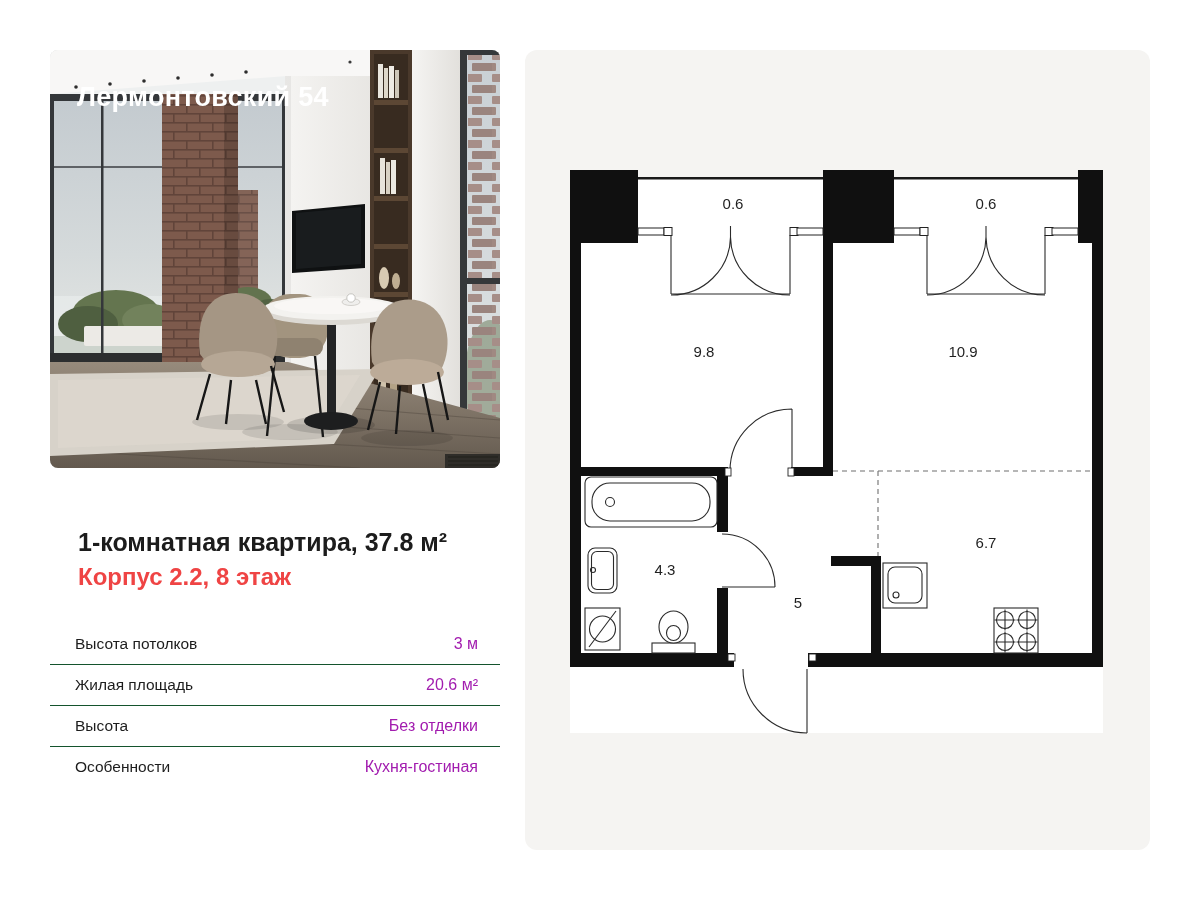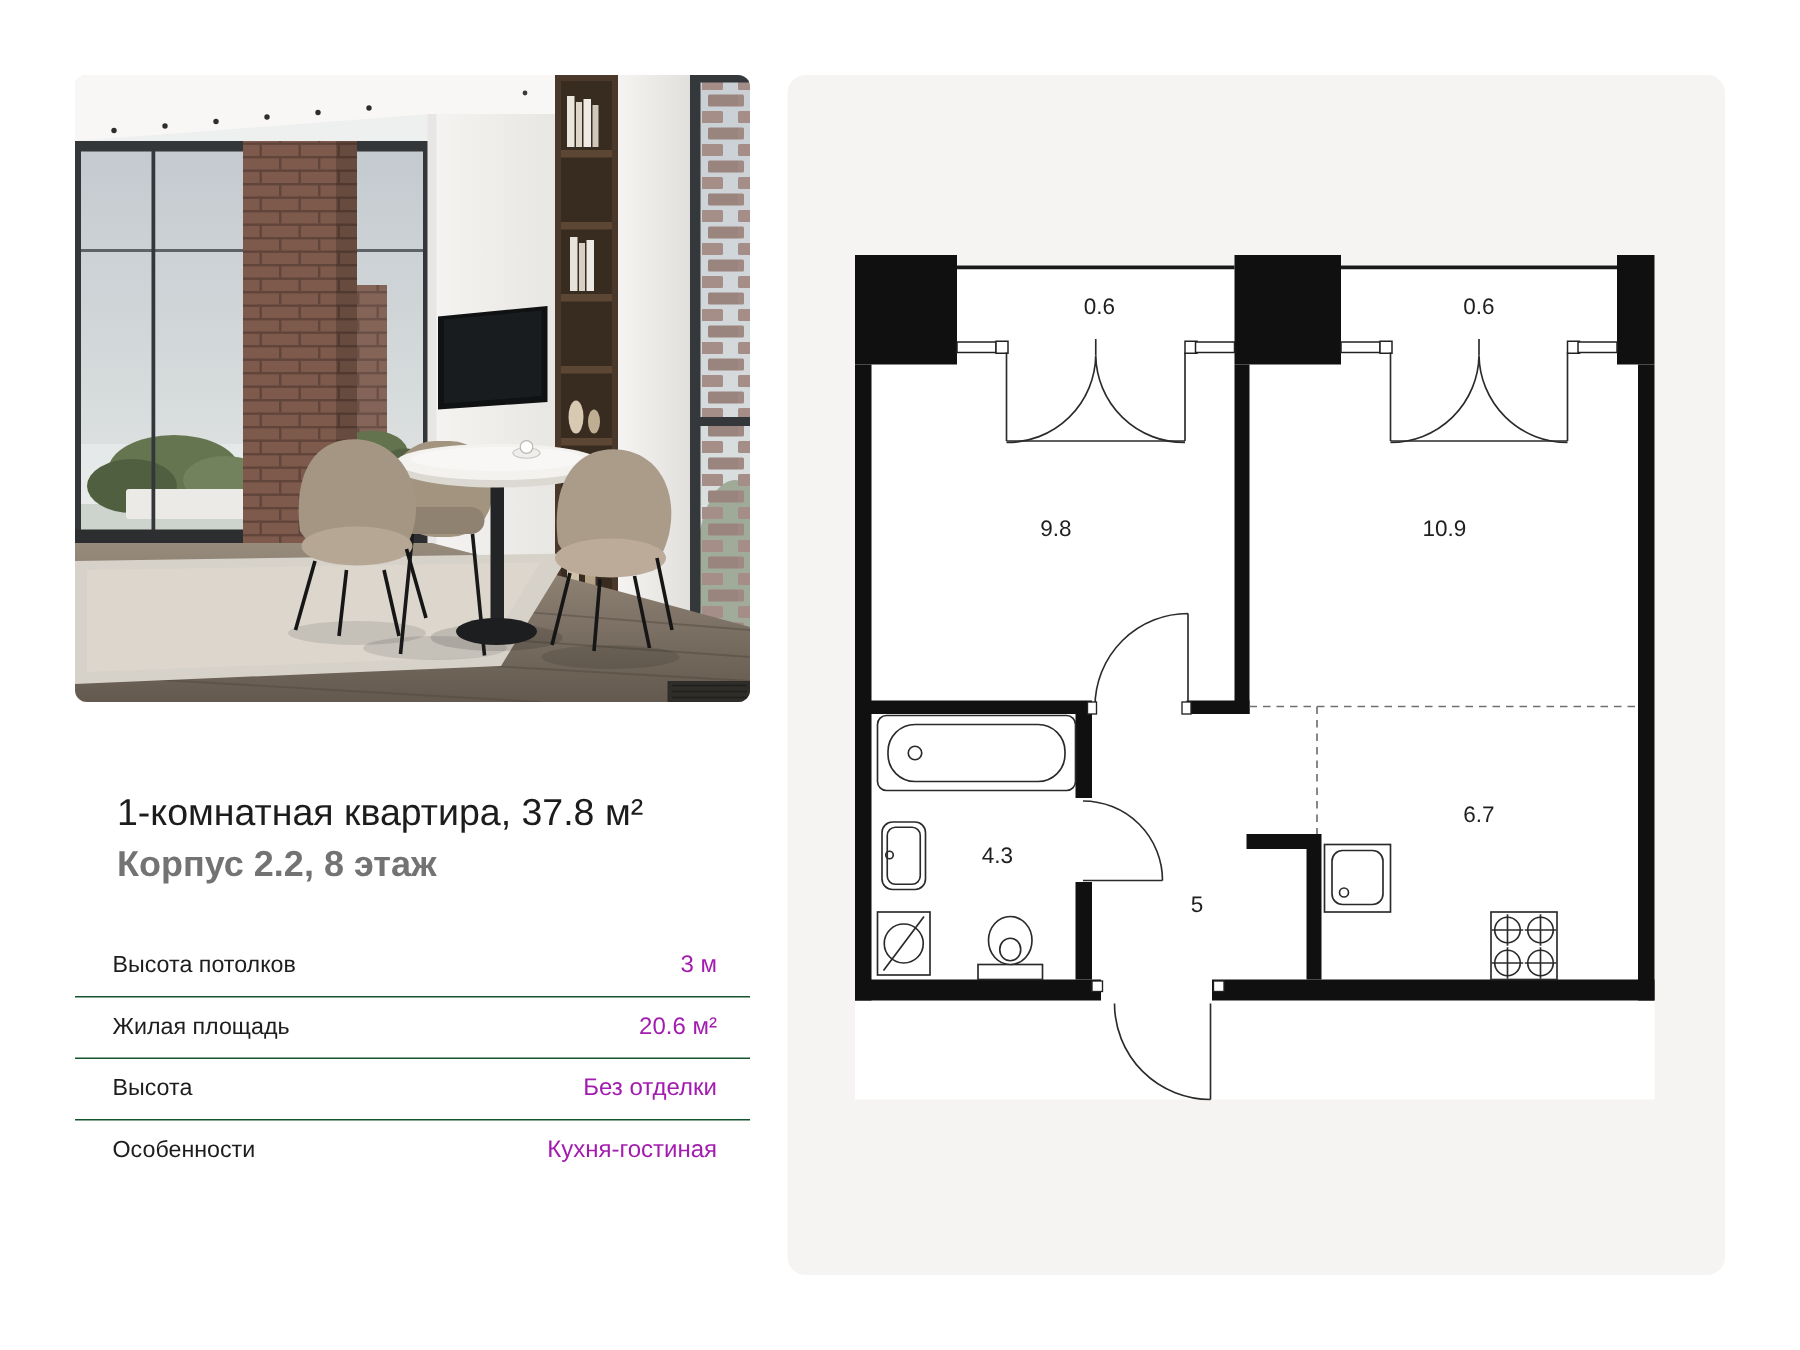--- a/index.html
+++ b/index.html
@@ -4,23 +4,23 @@
 <style>
   html,body{margin:0;padding:0;background:#ffffff;}
   .page{position:relative;width:1200px;height:900px;background:#ffffff;overflow:hidden;
         font-family:"Liberation Sans","DejaVu Sans",sans-serif;}
   .photo-card{position:absolute;left:50px;top:50px;width:450px;height:418px;
               border-radius:8px;overflow:hidden;background:#ccc;}
   .photo-card svg{position:absolute;left:0;top:0;}
   .photo-title{position:absolute;left:27px;top:32px;color:#ffffff;font-size:27px;
                font-weight:700;letter-spacing:.3px;z-index:4;}
   .listing-title{position:absolute;left:78px;top:528px;margin:0;font-size:25px;
-                 font-weight:400;color:#1c1c1c;}
+                 font-weight:700;color:#1c1c1c;}
   .listing-subtitle{position:absolute;left:78px;top:563px;margin:0;font-size:24px;
-                    font-weight:700;color:#737373;}
+                    font-weight:700;color:#ef4444;}
   .specs{position:absolute;left:50px;top:623px;width:450px;}
   .spec-row{display:flex;align-items:center;height:41px;box-sizing:border-box;}
   .spec-row + .spec-row{border-top:1px solid #14532d;}
   .spec-label{padding-left:25px;font-size:15.5px;color:#1d1d1d;}
   .spec-value{margin-left:auto;padding-right:22px;font-size:16px;color:#a21caf;}
   .pik-logo{position:absolute;left:48px;top:804px;font-size:49px;font-weight:700;
             letter-spacing:-1px;color:#FB4E0A;line-height:1;}
   .plan-panel{position:absolute;left:525px;top:50px;width:625px;height:800px;
               background:#f5f4f2;border-radius:12px;overflow:hidden;}
   .plan-panel svg{position:absolute;left:0;top:0;}
@@ -184,20 +184,21 @@
         <ellipse cx="188" cy="314" rx="37" ry="13" fill="#b6a795"></ellipse>
         <path d="M160,324 L147,370 M181,330 L176,374 M206,330 L216,374 M221,316 L234,362" stroke="#161616" stroke-width="2.4" fill="none"></path>
       </g>
 
       <g>
         <path d="M322,312 C316,262 342,244 370,251 C398,259 404,294 391,320 C378,340 336,340 322,312 Z" fill="#ab9c8a"></path>
         <ellipse cx="357" cy="322" rx="37" ry="13" fill="#bcab98"></ellipse>
         <path d="M330,332 L318,380 M350,336 L346,384 M373,334 L383,382 M388,322 L398,370" stroke="#161616" stroke-width="2.4" fill="none"></path>
       </g>
     </svg>
+    <div class="photo-title">Лермонтовский 54</div>
   </div>
 
   <h1 class="listing-title">1-комнатная квартира, 37.8 м²</h1>
   <h2 class="listing-subtitle">Корпус 2.2, 8 этаж</h2>
 
   <div class="specs">
     <div class="spec-row">
       <span class="spec-label">Высота потолков</span>
       <span class="spec-value">3 м</span>
     </div>

